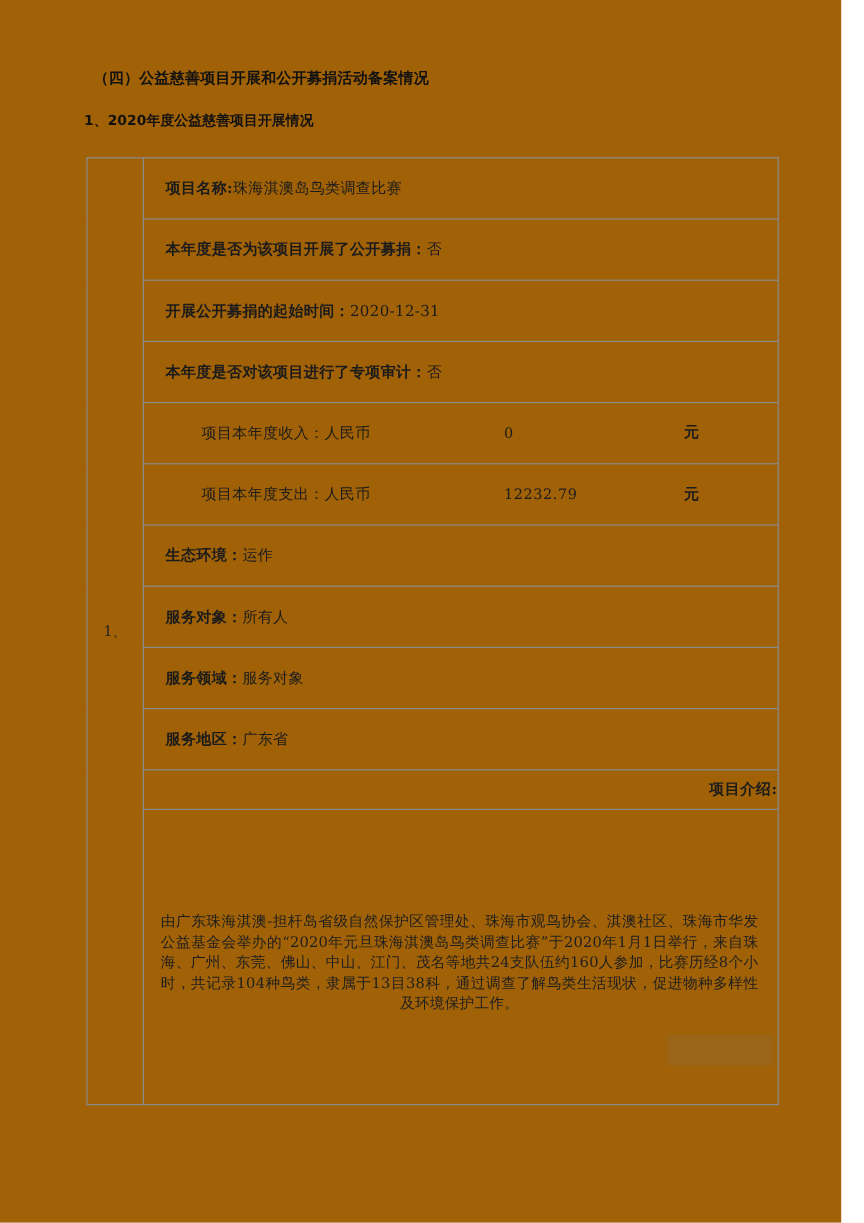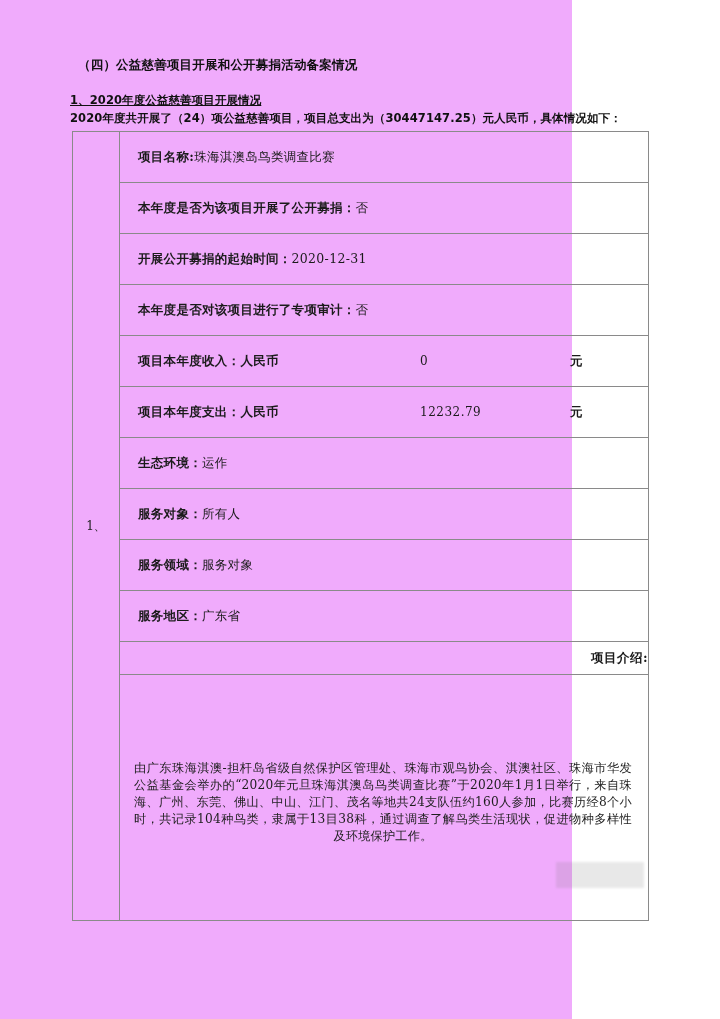--- a/index.html
+++ b/index.html
@@ -12,23 +12,23 @@
     height: 1019px;
     position: relative;
     font-family: "DejaVu Sans", "Liberation Sans", sans-serif;
     color: #1b1b1b;
     overflow: hidden;
   }
 
   .page {
     position: absolute;
     left: 0; top: 0;
-    width: 572px;
+    width: 701px;
     height: 1019px;
-    background: #f0abfc;
+    background: #a16207;
   }
 
   
   .section-heading {
     position: absolute;
     left: 78px;
     top: 57px;
     font-size: 12.5px;
     font-weight: bold;
     letter-spacing: 0.2px;
@@ -38,21 +38,20 @@
 
   .subsection-heading {
     position: absolute;
     left: 70px;
     top: 93px;
     font-size: 11.5px;
     font-weight: bold;
     letter-spacing: 0.1px;
     color: #111;
     white-space: nowrap;
-    text-decoration: underline;
   }
 
   .summary-line {
     position: absolute;
     left: 70px;
     top: 111px;
     font-size: 11.5px;
     font-weight: bold;
     letter-spacing: 0.1px;
     color: #111;
@@ -95,21 +94,22 @@
     font-weight: bold;
   }
   .field-value {
     font-weight: normal;
   }
 
   .money-row {
     position: relative;
   }
   .money-row .m-label {
-    font-weight: bold;
+    font-weight: normal;
+    margin-left: 30px;
   }
   .money-amount {
     position: absolute;
     left: 300px;
     top: 50%;
     transform: translateY(-50%);
     font-family: "DejaVu Serif", "Liberation Serif", serif;
     font-size: 12px;
     letter-spacing: 0.5px;
   }
@@ -162,21 +162,20 @@
 </style>
 </head>
 <body>
 
 <div class="page">
 
   <div class="section-heading">（四）公益慈善项目开展和公开募捐活动备案情况</div>
 
   <div class="subsection-heading">1、2020年度公益慈善项目开展情况</div>
 
-  <div class="summary-line">2020年度共开展了（24）项公益慈善项目，项目总支出为（30447147.25）元人民币，具体情况如下：</div>
 
   <table class="project-table">
     <tbody>
       <tr>
         <td class="idx-cell" rowspan="12">1、</td>
         <td class="field-cell">
           <span class="field-label">项目名称:</span><span class="field-value">珠海淇澳岛鸟类调查比赛</span>
         </td>
       </tr>
 

